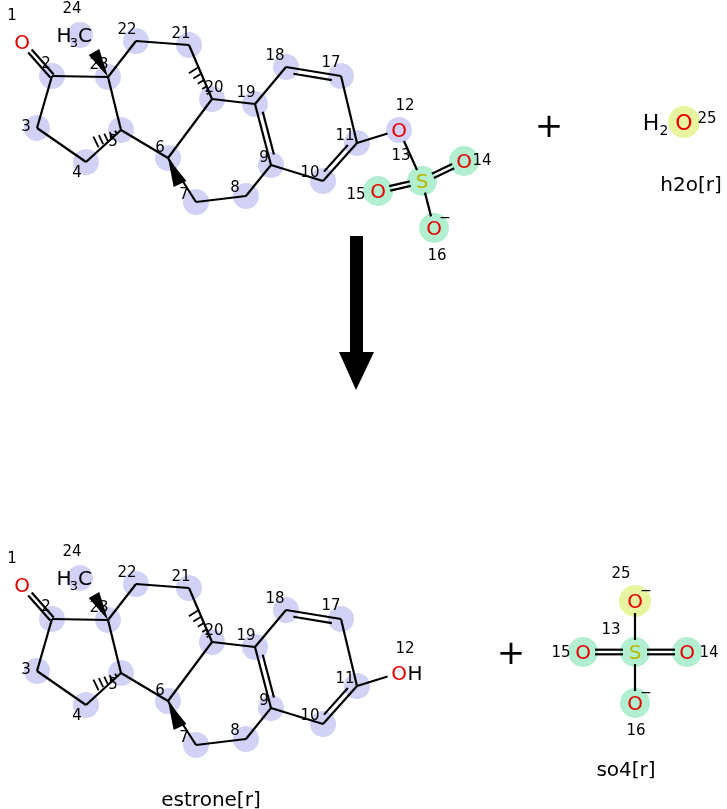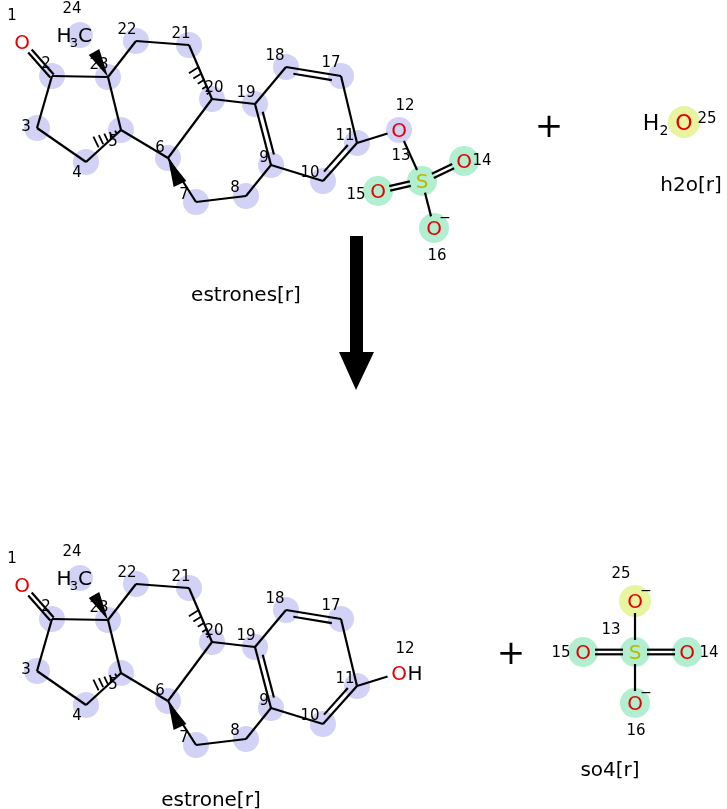--- a/index.html
+++ b/index.html
@@ -231,24 +231,23 @@
         <text x="709" y="652" font-size="15" fill="#000000" text-anchor="middle" dominant-baseline="central">14</text>
         <text x="583" y="652" font-size="20" fill="#e60000" text-anchor="middle" dominant-baseline="central">O</text>
         <text x="561" y="652" font-size="15" fill="#000000" text-anchor="middle" dominant-baseline="central">15</text>
         <text x="635" y="703" font-size="20" fill="#e60000" text-anchor="middle" dominant-baseline="central">O</text>
         <text x="646" y="692" font-size="14" fill="#000000" text-anchor="middle" dominant-baseline="central">−</text>
         <text x="636" y="730" font-size="15" fill="#000000" text-anchor="middle" dominant-baseline="central">16</text>
       </g>
       <polygon points="350,236 363,236 363,352 374,352 356,390 339,352 350,352" fill="#000000"></polygon>
     </svg>
 
-  <div class="lbl" style="left:176px;top:282px;width:140px">estrones[r]</div>
 
   <div class="lbl" style="left:651px;top:172px;width:80px">h2o[r]</div>
 
   <div class="lbl" style="left:141px;top:787px;width:140px">estrone[r]</div>
 
-  <div class="lbl" style="left:570px;top:757px;width:80px">so4[r]</div>
+  <div class="lbl" style="left:586px;top:757px;width:80px">so4[r]</div>
 
   <div class="plus" style="left:529px;top:104px;width:40px">+</div>
 
   <div class="plus" style="left:491px;top:631px;width:40px">+</div>
 </div>
 
 </body></html>

